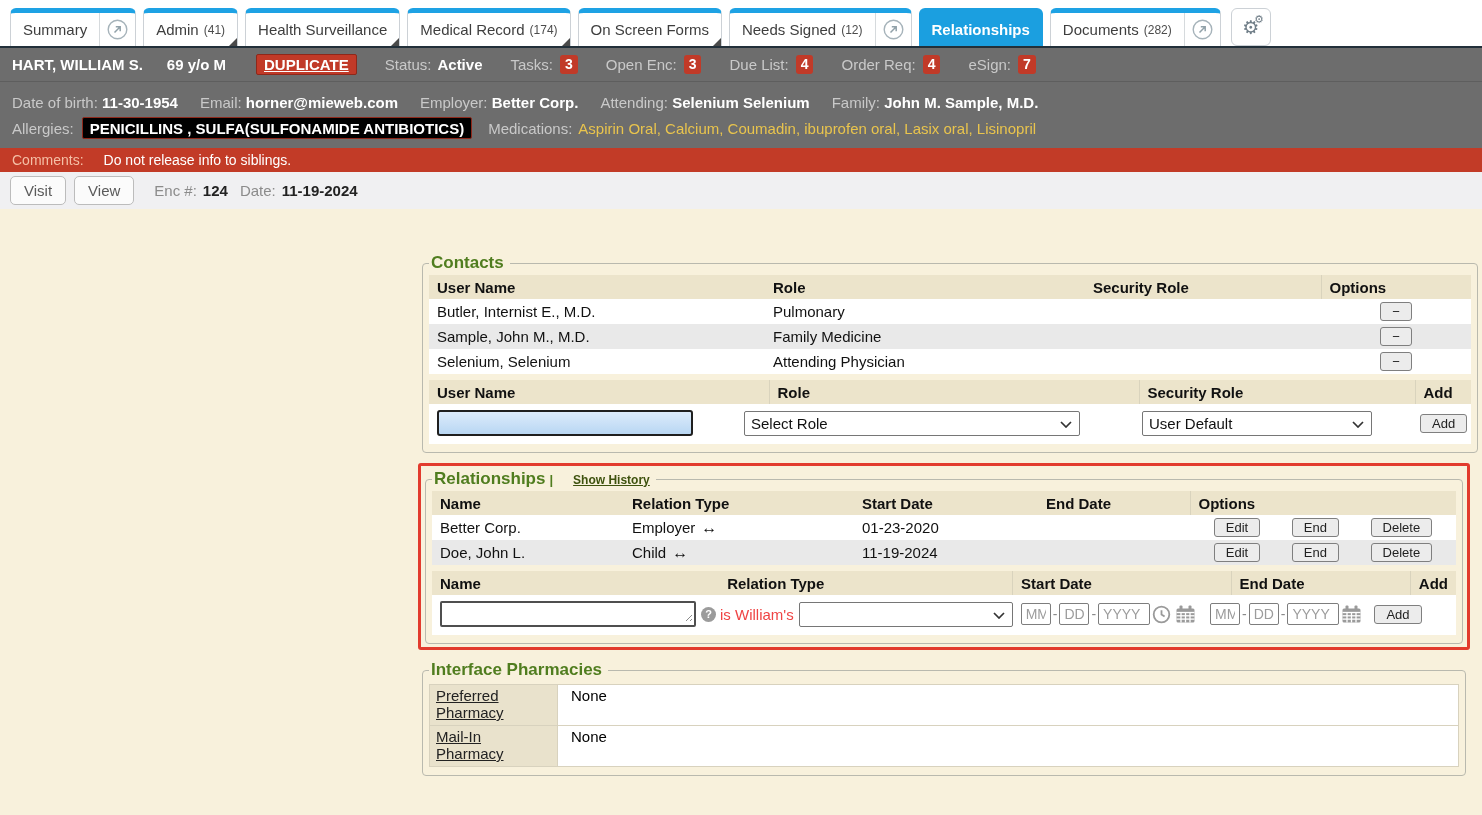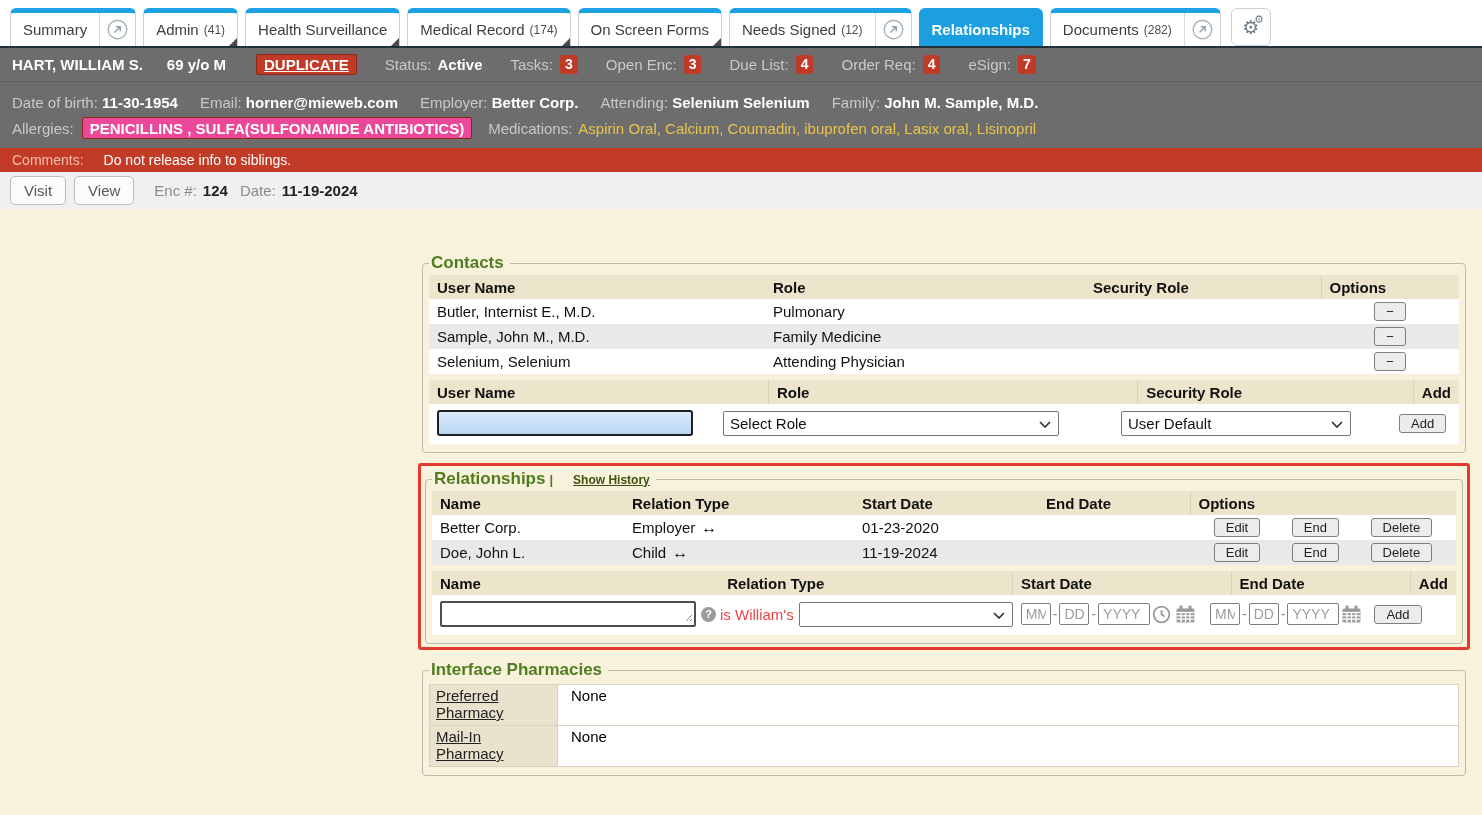--- a/index.html
+++ b/index.html
@@ -50,21 +50,21 @@
     font-weight:bold; text-decoration:underline; padding:1px 7px; border-radius:2px; cursor:pointer;
   }
   .badge {
     display:inline-block; background:#c13a28; color:#fff; font-weight:bold;
     border-radius:3px; padding:0 5px; height:19px; line-height:19px; font-size:14px; margin-left:7px; cursor:pointer;
   }
   .bar2 { height:67px; background:#6d6d6d; border-top:1px solid #5e5e5e; padding:7px 12px 0; font-size:15px; }
   .bar2 .line { display:flex; align-items:center; height:26px; white-space:nowrap; }
   .pair { margin-right:22px; }
   .allergy-box {
-    background:#ec4899; border:1px solid #8e281a; color:#fff; font-weight:bold;
+    background:#000000; border:1px solid #8e281a; color:#fff; font-weight:bold;
     padding:0 7px; border-radius:2px; height:22px; line-height:21px; display:inline-block; margin-left:8px;
   }
   .meds-label { margin-left:16px; }
   .meds { color:#e9c44d; margin-left:6px; }
 
   
   .comments { height:24px; background:#c23b27; display:flex; align-items:center; padding:0 12px; font-size:14px; }
   .c-label { color:#f4bfa6; }
   .c-text { color:#fff; font-weight:normal; margin-left:20px; }
   .toolbar { height:37px; background:#f0f0f2; display:flex; align-items:center; padding:0 10px; font-size:15px; }
@@ -104,21 +104,21 @@
   .focus-input {
     width:256px; height:26px; border:2px solid #1f1f1f; border-radius:3px;
     background:linear-gradient(180deg,#dcebfb,#b9d7f3); margin-left:4px; font-size:15px; padding:0 5px;
   }
   .sel-wrap { position:relative; display:inline-block; }
   .sel-wrap select {
     appearance:none; -webkit-appearance:none; width:100%; height:25px; font-size:15px; color:#111;
     border:1px solid #767676; border-radius:2px; background:#fff; padding:0 24px 0 6px; font-family:inherit;
   }
   .sel-wrap .chev { position:absolute; right:8px; top:10px; pointer-events:none; }
-  .role-wrap { width:336px; margin-left:30px; }
+  .role-wrap { width:336px; margin-left:51px; }
   .sec-wrap { width:230px; margin-left:62px; }
   .contact-add-btn { margin-left:48px; }
 
   .rel-outline { border:3px solid #e23b2d; border-radius:3px; margin:10px 0; padding:3px; }
   .rel-outline fieldset { margin:0 1px; }
   .rel-arrow { font-weight:bold; font-size:16px; margin-left:6px; }
 
   .grip-wrap { position:relative; display:inline-block; margin-left:4px; }
   .rel-name-input { width:256px; height:26px; border:2px solid #4f4f4f; border-radius:2px; background:#fff; font-size:15px; padding:0 5px; }
   .grip {

